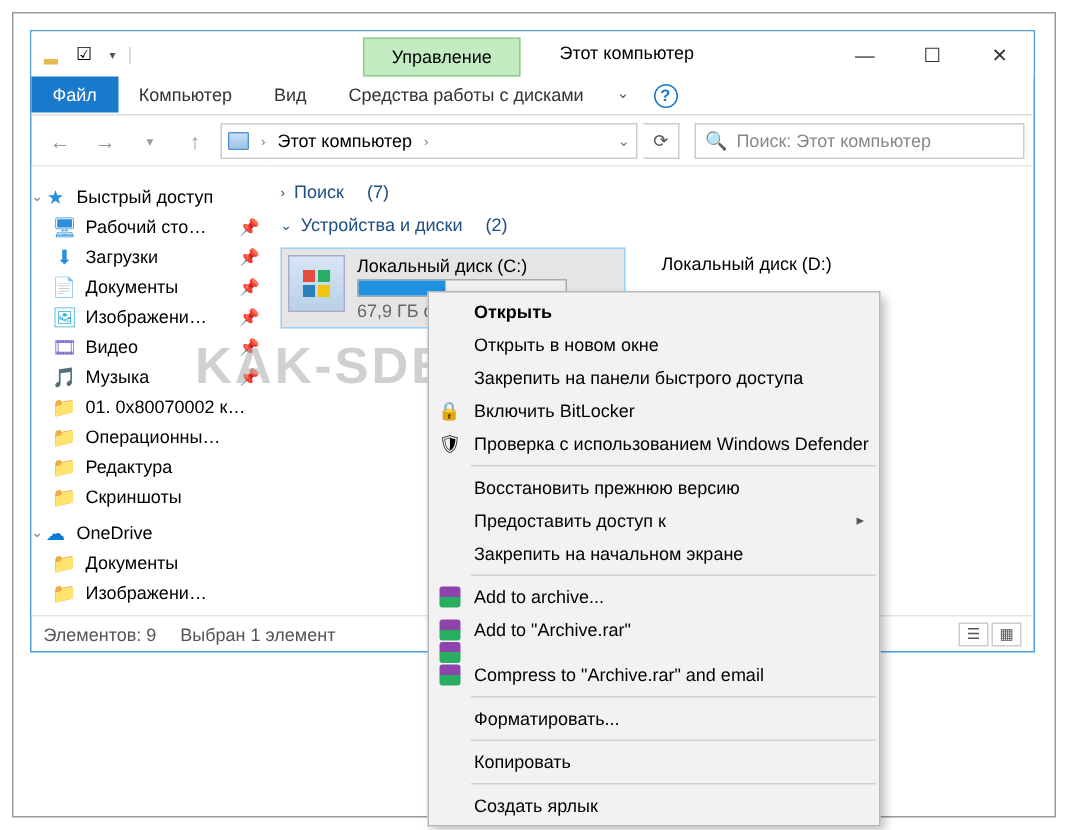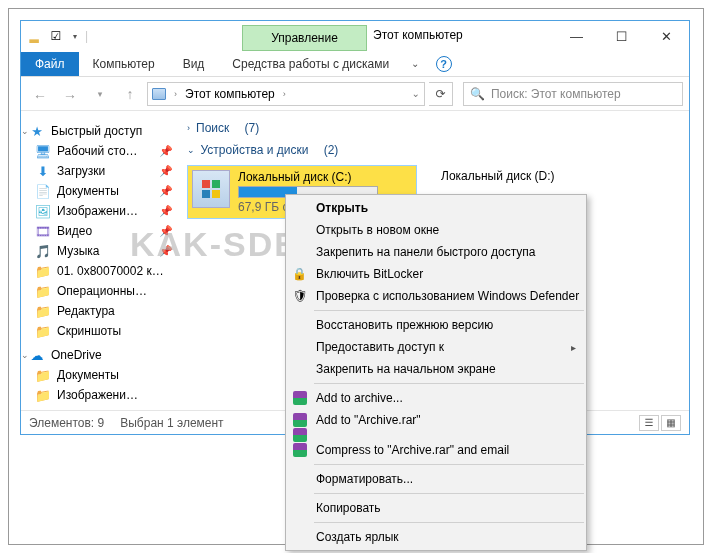--- a/index.html
+++ b/index.html
@@ -4,25 +4,25 @@
 <style>
 *{box-sizing:border-box;margin:0;padding:0;font-family:"Segoe UI",Tahoma,sans-serif;font-size:12px}
 body{background:#fff;width:712px;height:553px;position:relative;overflow:hidden}
 .outer{position:absolute;left:8px;top:8px;right:8px;bottom:8px;border:1px solid #999}
 .window{position:absolute;left:20px;top:20px;width:670px;height:415px;border:1px solid #4da0e0;background:#fff;display:flex;flex-direction:column}
 .titlebar{height:30px;display:flex;align-items:center;background:#fff}
 .qat{display:flex;align-items:center;gap:4px;padding:0 4px}
 .qat-icon{width:18px;height:18px;display:flex;align-items:center;justify-content:center}
 .qdown{font-size:8px;color:#555;padding:0 4px}
 .tabstrip-area{flex:1;display:flex;align-items:flex-end;height:100%}
-.mtab{padding:5px 28px;background:#c3ecc3;border:1px solid #8ecb8e;font-size:12px;margin-left:150px}
+.mtab{padding:5px 18px;background:#c3ecc3;border:1px solid #8ecb8e;font-size:12px;margin-left:150px}
 .tlabel{margin-left:12px;font-size:12px}
 .winbtns{display:flex;margin-left:auto}
 .winbtn{width:45px;height:30px;display:flex;align-items:center;justify-content:center;font-size:13px;color:#333}
-.ribbon{height:26px;display:flex;align-items:center;border-bottom:1px solid #ddd}
+.ribbon{height:26px;display:flex;align-items:flex-start;border-bottom:1px solid #ddd}
 .ribbon-tab{padding:5px 14px;font-size:12px;color:#333}
 .ribbon-tab.file{background:#1979ca;color:#fff}
 .ribbon-help{margin-left:auto;width:26px;display:flex;align-items:center;justify-content:center;color:#1979ca;font-weight:bold;border:1px solid #1979ca;border-radius:50%;width:16px;height:16px;margin:5px 8px;font-size:11px}
 .ribbon-chev{padding:5px 8px;color:#555;font-size:10px}
 .navbar{height:34px;display:flex;align-items:center;padding:4px 6px;gap:4px;border-bottom:1px solid #e5e5e5}
 .navbtn{width:26px;height:26px;display:flex;align-items:center;justify-content:center;color:#999;font-size:14px}
 .addr{flex:1;height:24px;border:1px solid #ccc;display:flex;align-items:center;padding:0 4px;gap:4px}
 .addr .chev{color:#777;font-size:9px;padding:0 4px}
 .refresh{width:24px;height:24px;border:1px solid #ccc;border-left:none;display:flex;align-items:center;justify-content:center;color:#555}
 .search{width:220px;height:24px;border:1px solid #ccc;display:flex;align-items:center;padding:0 6px;gap:6px;color:#888;margin-left:6px}
@@ -31,21 +31,21 @@
 .sb-item{display:flex;align-items:center;padding:2px 6px 2px 14px;gap:6px;white-space:nowrap;position:relative}
 .sb-item.top{padding-left:8px;margin-top:4px}
 .sb-item .exp{position:absolute;left:0;font-size:9px;color:#777}
 .sb-item .pin{margin-left:auto;color:#888;font-size:11px}
 .sb-ico{width:16px;height:16px;display:flex;align-items:center;justify-content:center;font-size:13px}
 .content{flex:1;padding:6px 8px;position:relative;overflow:hidden}
 .grp{display:flex;align-items:center;gap:6px;color:#1c4e82;padding:4px 0}
 .grp .caret{font-size:9px}
 .drives{display:flex;gap:20px;margin-top:4px}
 .drive{display:flex;gap:8px;padding:4px;width:230px}
-.drive.sel{background:#fde047;border:1px solid #99d1ff}
+.drive.sel{background:#e5e5e5;border:1px solid #99d1ff}
 .drv-ico{width:38px;height:38px;background:linear-gradient(#d7e6f5,#b8d0e8);border:1px solid #aac;display:flex;align-items:center;justify-content:center}
 .drv-info{display:flex;flex-direction:column;gap:2px;font-size:11px}
 .bar{width:140px;height:12px;border:1px solid #aaa;background:#eee;position:relative}
 .bar-fill{position:absolute;left:0;top:0;bottom:0;background:#2090e0}
 .status{height:24px;border-top:1px solid #e5e5e5;display:flex;align-items:center;padding:0 8px;gap:16px;font-size:11px;color:#555}
 .status .vbtns{margin-left:auto;display:flex;gap:2px}
 .vbtn{width:20px;height:16px;border:1px solid #ccc;display:flex;align-items:center;justify-content:center;font-size:10px}
 .watermark{position:absolute;left:130px;top:225px;font-size:34px;font-weight:bold;color:rgba(170,170,170,.55);letter-spacing:2px;pointer-events:none;z-index:3}
 .ctxmenu{position:absolute;left:285px;top:194px;width:302px;background:#f2f2f2;border:1px solid #b7b7b7;box-shadow:3px 3px 6px rgba(0,0,0,.25);z-index:10;padding:2px 0}
 .ctx-item{display:flex;align-items:center;padding:4px 10px 4px 30px;position:relative;font-size:12px;white-space:nowrap}

